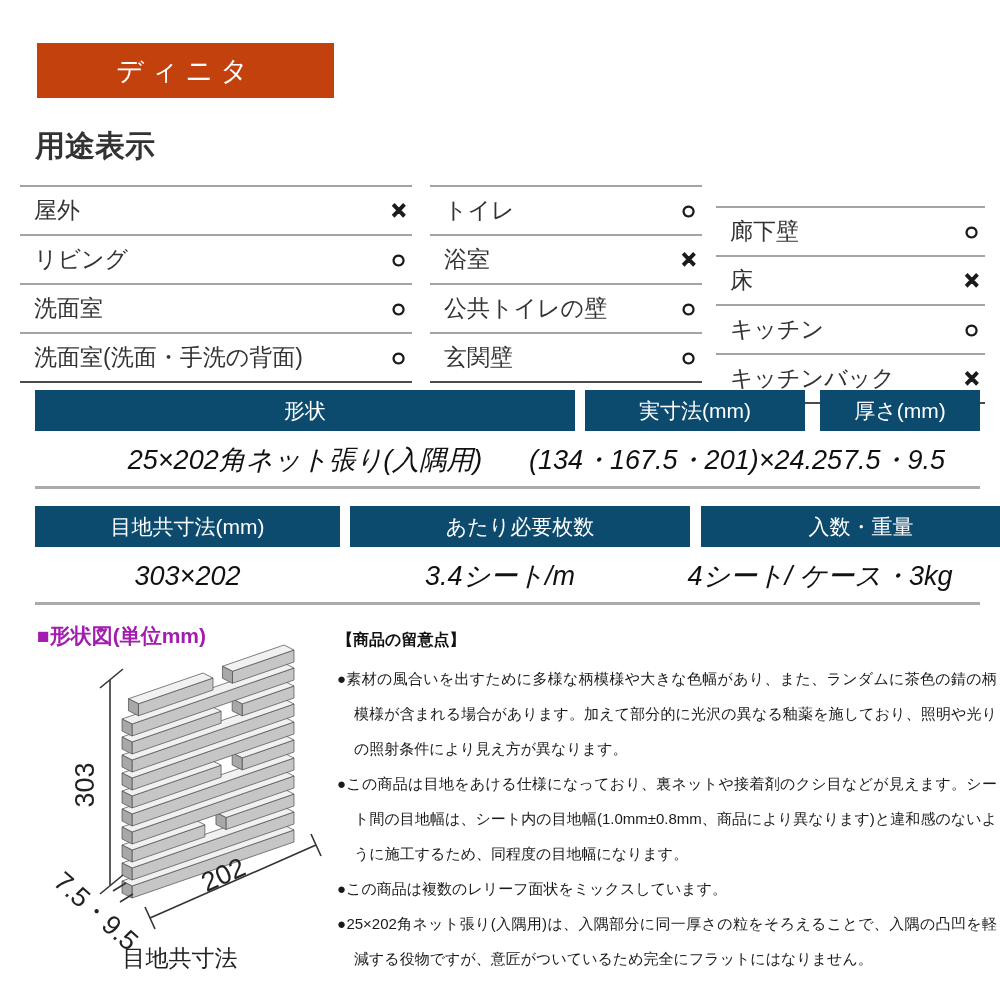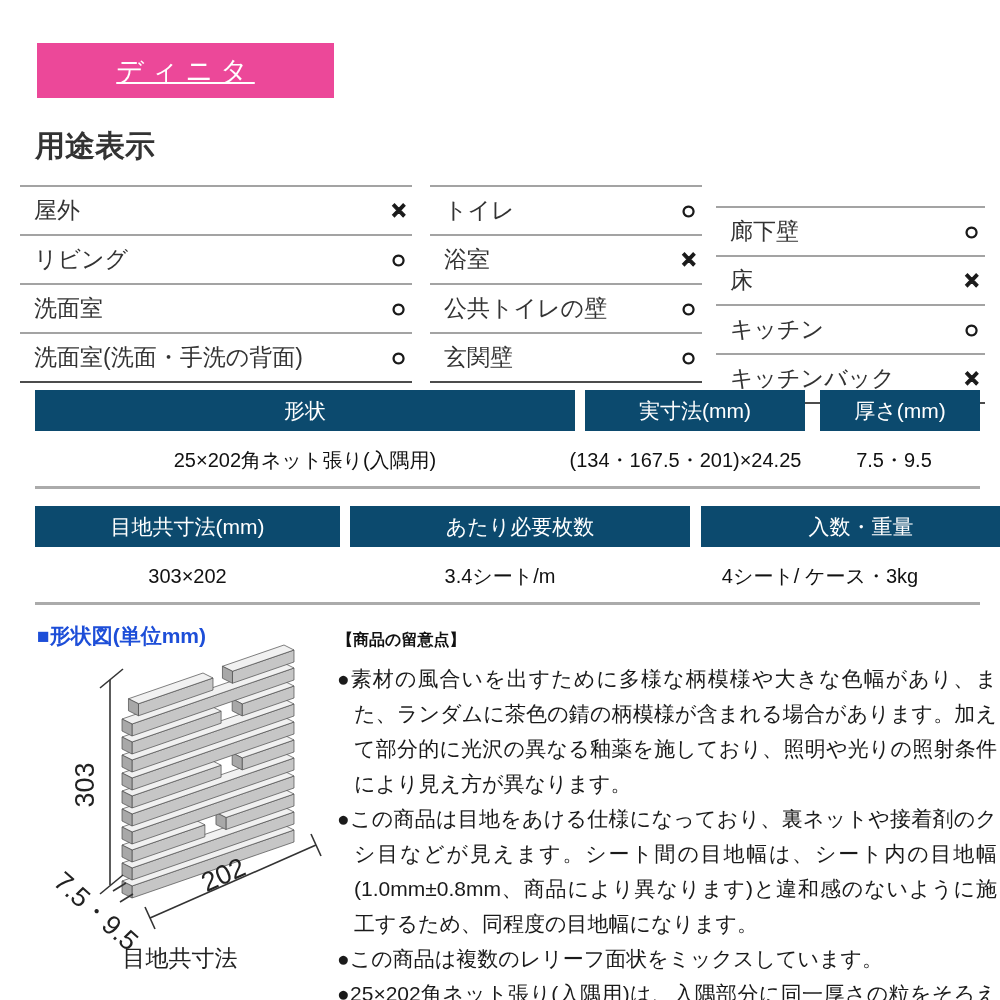--- a/index.html
+++ b/index.html
@@ -4,22 +4,22 @@
 <style>
   html,body{margin:0;padding:0;}
   body{
     width:1000px;height:1000px;position:relative;background:#ffffff;
     font-family:"Liberation Sans","DejaVu Sans",sans-serif;
     color:#333;overflow:hidden;
   }
   
   .badge{
     position:absolute;left:37px;top:43px;width:297px;height:55px;
-    background:#ec4899;color:#fff;display:flex;align-items:center;justify-content:center;
-    font-size:27px;letter-spacing:7px;font-weight:500;text-decoration:underline;
+    background:#c2410c;color:#fff;display:flex;align-items:center;justify-content:center;
+    font-size:27px;letter-spacing:7px;font-weight:500;
   }
   
   .page-title{
     position:absolute;left:35px;top:126px;font-size:30px;font-weight:bold;color:#333;
   }
   
   .u-col{position:absolute;top:185px;border-bottom:2px solid #4c4c4c;}
   .u-col1{left:20px;width:392px;}
   .u-col2{left:430px;width:272px;}
   .u-col3{left:716px;width:269px;margin-top:21px;}
@@ -32,36 +32,36 @@
     font-size:25px;font-weight:bold;color:#1a1a1a;
     -webkit-text-stroke:1.2px #1a1a1a;line-height:1;
   }
   
   .bar{
     position:absolute;height:41px;background:#0c4a6e;color:#fff;
     display:flex;align-items:center;justify-content:center;font-size:21px;
   }
   .val{
     position:absolute;height:44px;display:flex;align-items:center;justify-content:center;
-    font-size:20px;color:#111;white-space:nowrap;
+    font-size:27px;color:#111;white-space:nowrap;font-style:italic;
   }
   .divider{position:absolute;left:35px;width:945px;height:3px;background:#ababab;}
   
-  .diagram-title{position:absolute;left:37px;top:622px;font-size:21px;font-weight:bold;color:#1d4ed8;}
+  .diagram-title{position:absolute;left:37px;top:622px;font-size:21px;font-weight:bold;color:#a21caf;}
   #tile-iso{position:absolute;left:20px;top:640px;width:315px;height:330px;}
   .dim-text{font-size:27px;fill:#222;font-family:"Liberation Sans","DejaVu Sans",sans-serif;}
   .diagram-caption{
     position:absolute;left:60px;top:943px;width:240px;text-align:center;
     font-size:23px;color:#222;
   }
   
   .notes{position:absolute;left:337px;top:630px;width:660px;}
   .notes-title{font-size:16px;font-weight:bold;color:#111;margin:0 0 10px 0;}
   .note{
-    font-size:21px;line-height:35px;color:#1a1a1a;
+    font-size:15px;line-height:35px;color:#1a1a1a;
     padding-left:17px;text-indent:-17px;margin:0;text-align:justify;
   }
 </style>
 </head>
 <body>
 
 <div class="badge">
   <span>ディニタ</span>
 </div>
 

